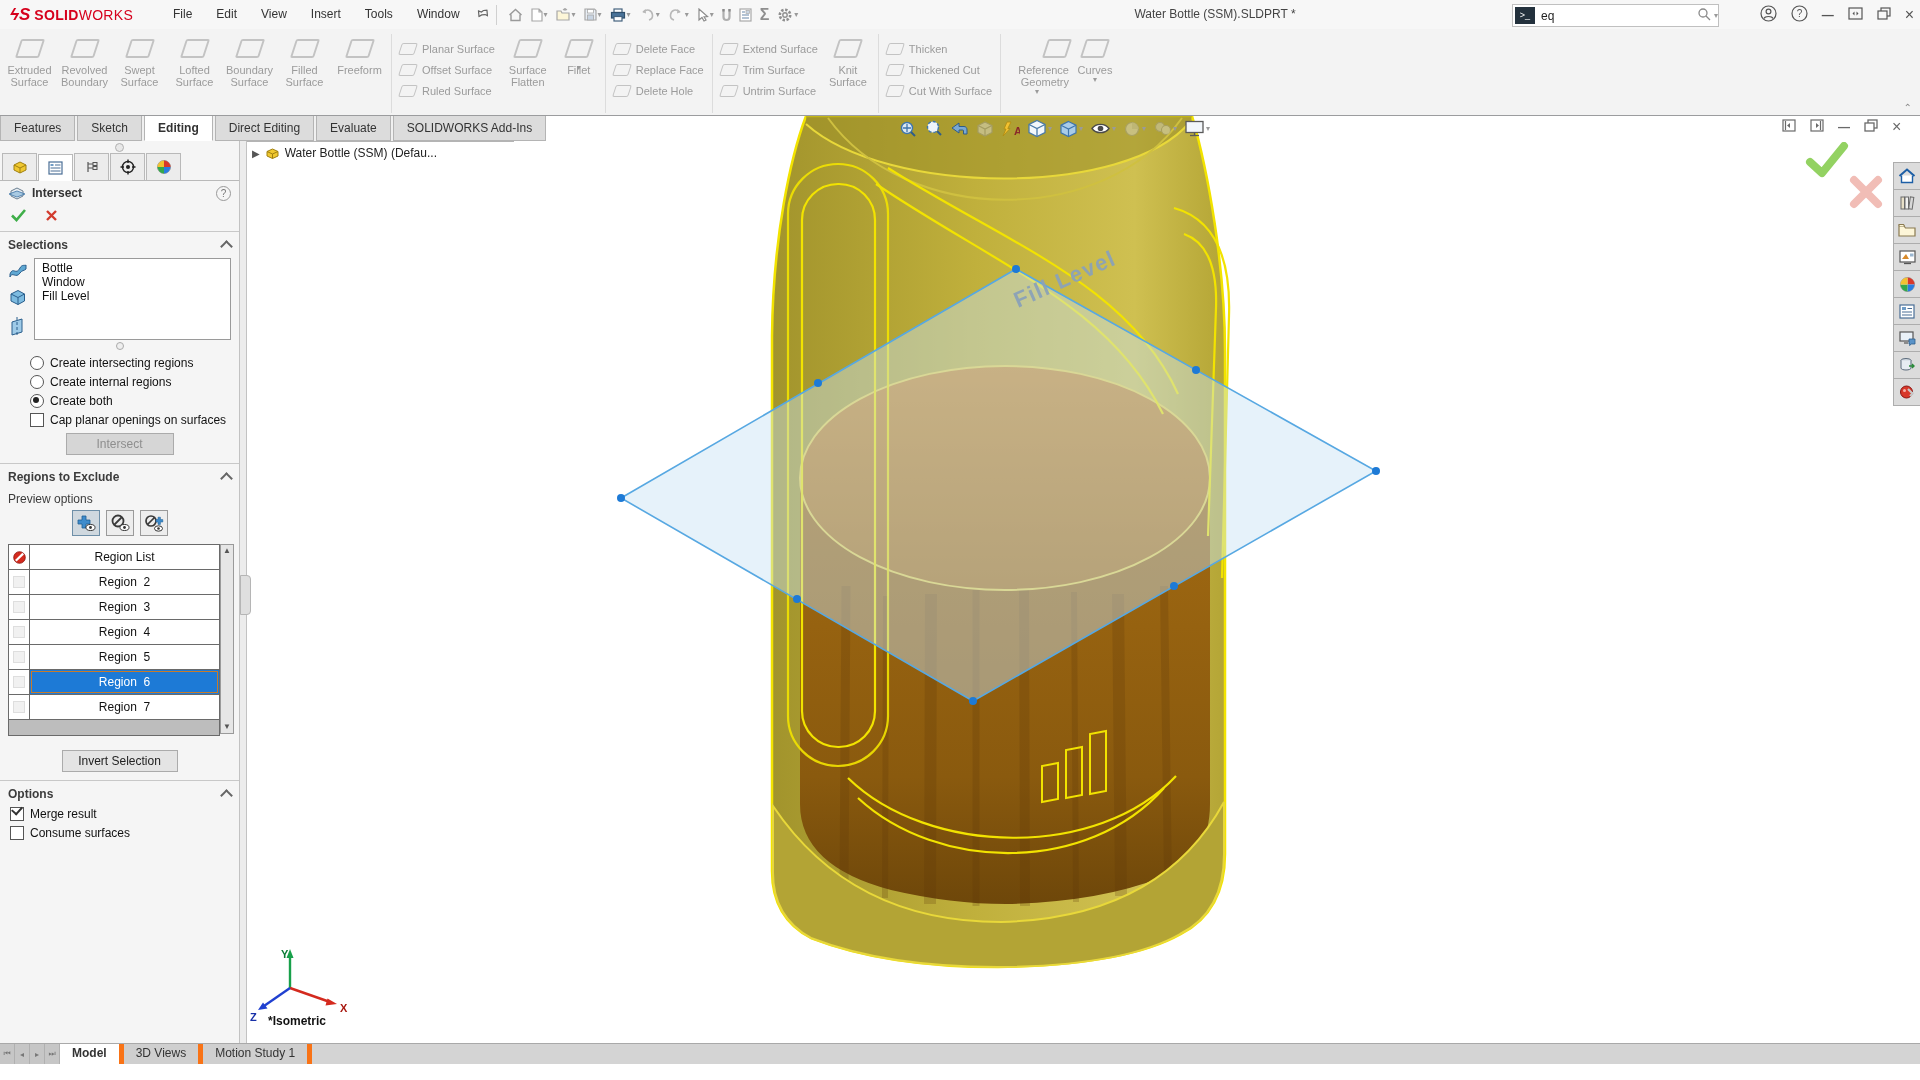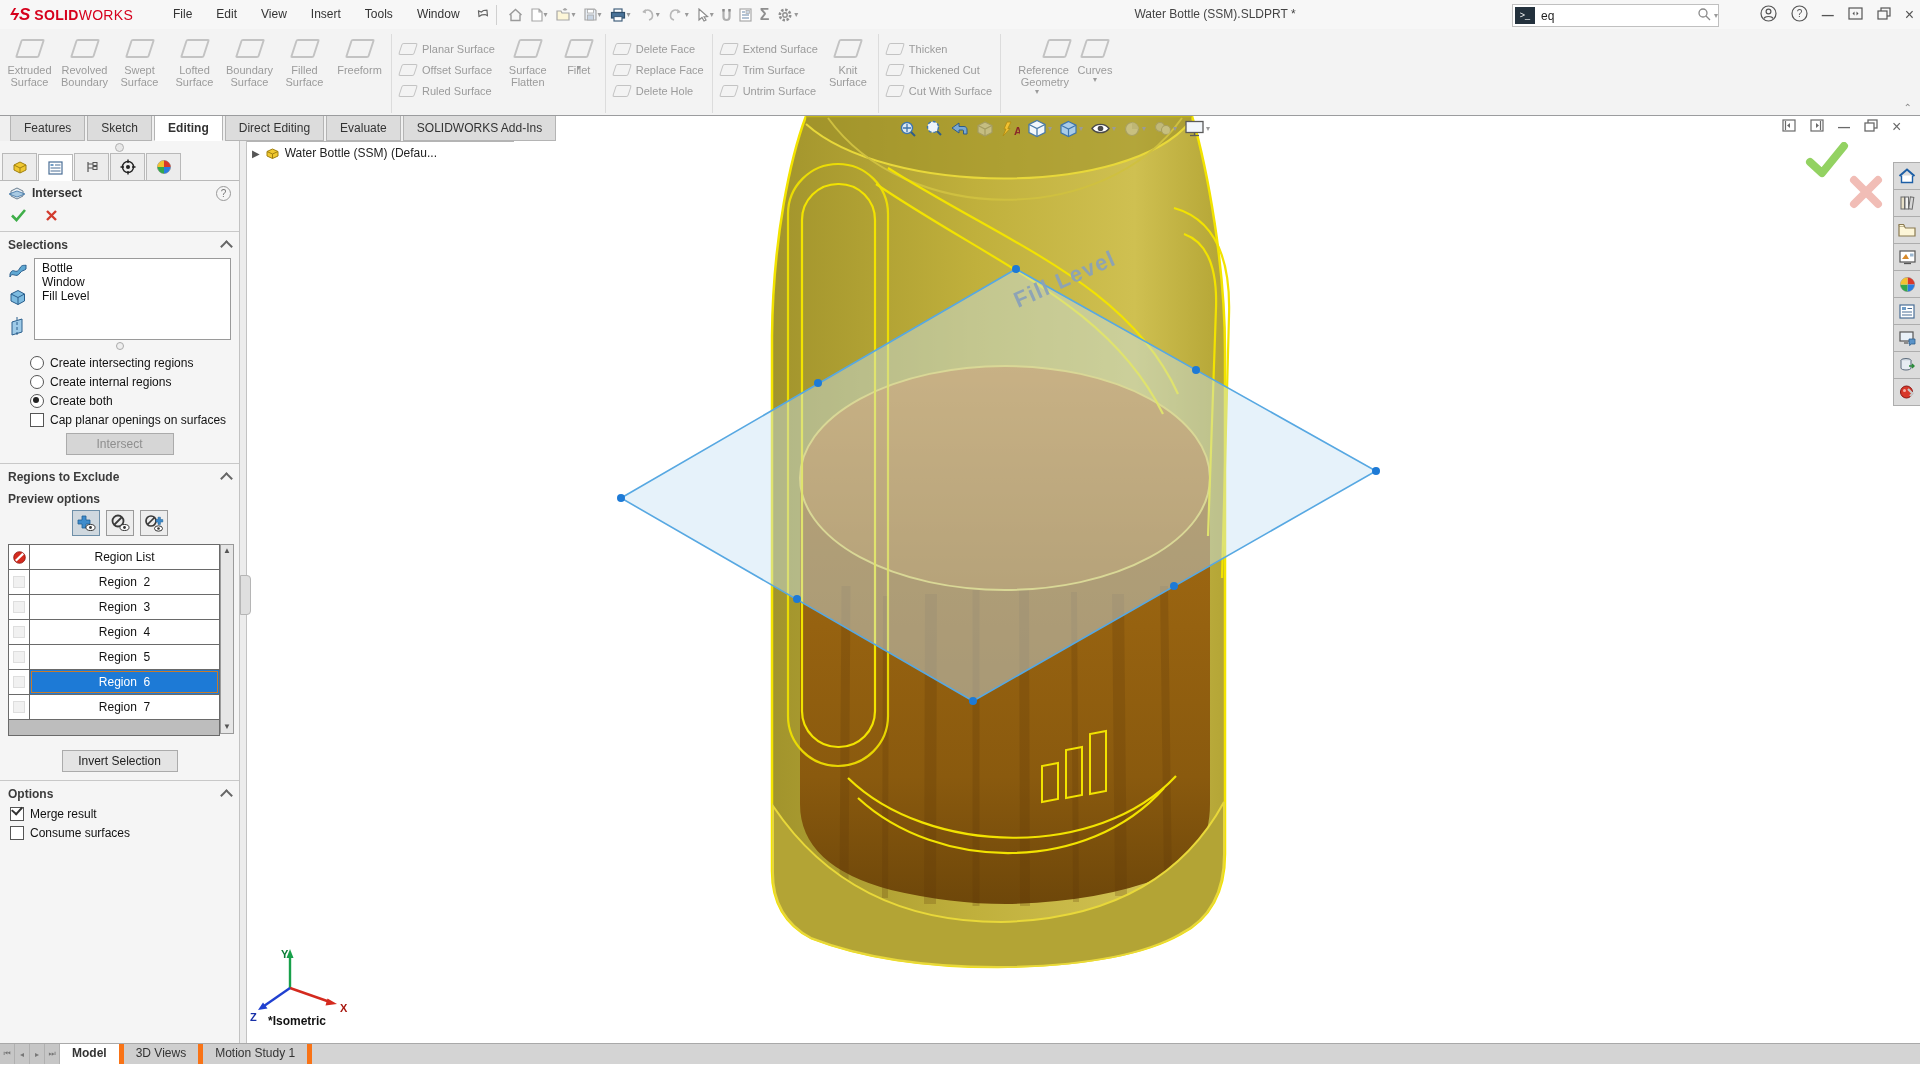--- a/index.html
+++ b/index.html
@@ -35,21 +35,21 @@
   .rgrp{display:flex;align-items:flex-start;position:relative;padding:2px 2px 0 2px;}
   .rsep{width:1px;background:#dcdcdc;margin:2px 2px;}
   .rbtn-lg{width:55px;text-align:center;color:#9b9b9b;font-size:11px;line-height:12px;padding-top:2px;}
   .rbtn-lg .ricL{display:inline-block;width:20px;height:15px;border:2px solid #c3c3c3;transform:skewX(-18deg);border-radius:2px;margin:3px 0 4px 0;}
   .rcol{display:flex;flex-direction:column;justify-content:flex-start;padding-top:4px;}
   .rbtn-sm{display:flex;align-items:center;height:21px;color:#9b9b9b;font-size:11px;white-space:nowrap;padding:0 4px;}
   .ric{display:inline-block;width:14px;height:10px;border:1.5px solid #c3c3c3;transform:skewX(-18deg);border-radius:2px;margin-right:6px;flex:none;}
   .rflyout{position:absolute;bottom:2px;left:50%;transform:translateX(-50%);font-size:8px;color:#9a9a9a;}
   .ribbon-collapse{position:absolute;right:8px;bottom:2px;color:#8a8a8a;font-size:10px;}
   
-  .tabrow{left:0;top:116px;width:514px;height:25px;background:#f0f0f0;display:flex;z-index:5;padding-left:10px;}
+  .tabrow{left:0;top:116px;width:514px;height:25px;background:#f0f0f0;display:flex;z-index:5;}
   .ctab{padding:0 13px;line-height:24px;background:#dcdcdc;border:1px solid #b4b4b4;border-top:none;color:#333;
         font-size:12px;margin-right:2px;white-space:nowrap;}
   .ctab.active{background:#fff;font-weight:bold;border-bottom:1px solid #fff;}
   
   .panel{left:0;top:141px;width:240px;height:902px;background:#f5f5f5;border-right:1px solid #c2c2c2;
          box-sizing:border-box;z-index:4;}
   .splitter{left:240px;top:141px;width:6px;height:902px;background:#ececec;border-right:1px solid #c2c2c2;z-index:4;}
   .split-handle{position:absolute;top:434px;left:0px;width:9px;height:38px;background:#dfdfdf;border:1px solid #b5b5b5;border-radius:0 4px 4px 0;}
   .pm-grip{height:12px;display:flex;justify-content:center;align-items:center;}
   .pm-grip i{width:7px;height:7px;border:1px solid #b0b0b0;border-radius:50%;background:#e8e8e8;}
@@ -70,21 +70,21 @@
   .opt-rows{padding:6px 8px 0 30px;}
   .optrow{display:flex;align-items:center;margin-bottom:5px;color:#111;}
   .radio{width:12px;height:12px;border:1px solid #555;border-radius:50%;margin-right:6px;flex:none;background:#fff;position:relative;}
   .radio.on::after{content:"";position:absolute;left:2px;top:2px;width:6px;height:6px;background:#222;border-radius:50%;}
   .cbx{width:12px;height:12px;border:1px solid #555;margin-right:6px;flex:none;background:#fff;position:relative;}
   .cbx.on::after{content:"";position:absolute;left:1px;top:-2px;width:8px;height:5px;border-left:2px solid #333;border-bottom:2px solid #333;transform:rotate(-48deg);}
   .btn{display:block;background:#d6d6d6;border:1px solid #ababab;color:#8e8e8e;text-align:center;
        padding:3px 14px;margin:6px auto;}
   .btn.en{color:#222;background:#e4e4e4;}
   .hr{height:1px;background:#c8c8c8;margin:8px 0 0 0;}
-  .prev-label{padding:6px 8px 4px 8px;font-weight:bold;color:#3c3c3c;}
+  .prev-label{padding:6px 8px 4px 8px;font-weight:normal;color:#3c3c3c;}
   .prev-btns{display:flex;gap:6px;justify-content:center;padding-bottom:6px;}
   .pbtn{width:26px;height:24px;border:1px solid #9a9a9a;background:#ededed;display:flex;align-items:center;justify-content:center;}
   .pbtn.pressed{background:#cfd8df;border-color:#6e8fa8;}
   
   .rtable{margin:2px 8px 0 8px;width:210px;border:1px solid #6a6a6a;background:#fff;position:relative;}
   .rt-row{display:flex;height:24px;border-bottom:1px solid #6a6a6a;align-items:stretch;}
   .rt-c0{width:20px;border-right:1px solid #6a6a6a;display:flex;align-items:center;justify-content:center;background:#fff;}
   .rt-c0 .ph{width:10px;height:10px;background:#f1f1f1;border:1px solid #dedede;}
   .rt-c1{flex:1;display:flex;align-items:center;justify-content:center;color:#111;white-space:pre;}
   .rt-head .rt-c1{font-weight:normal;}

